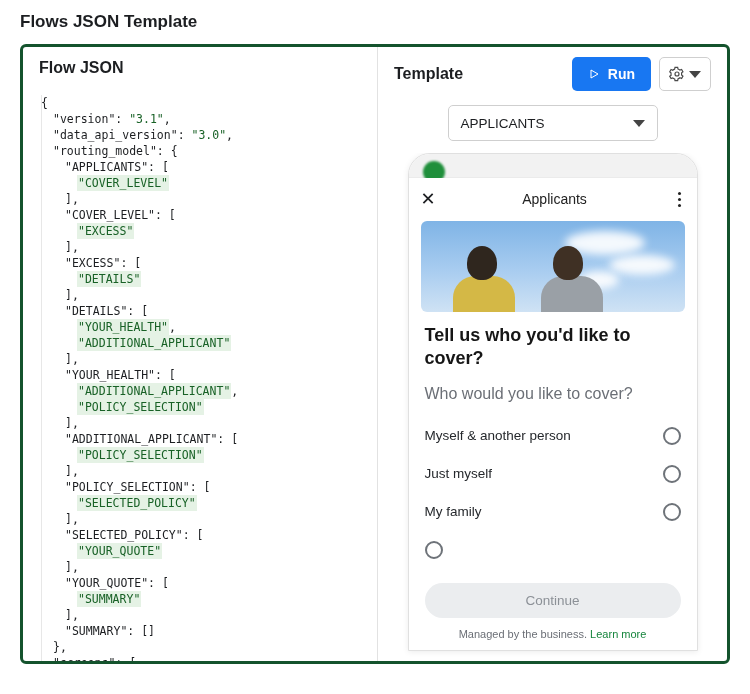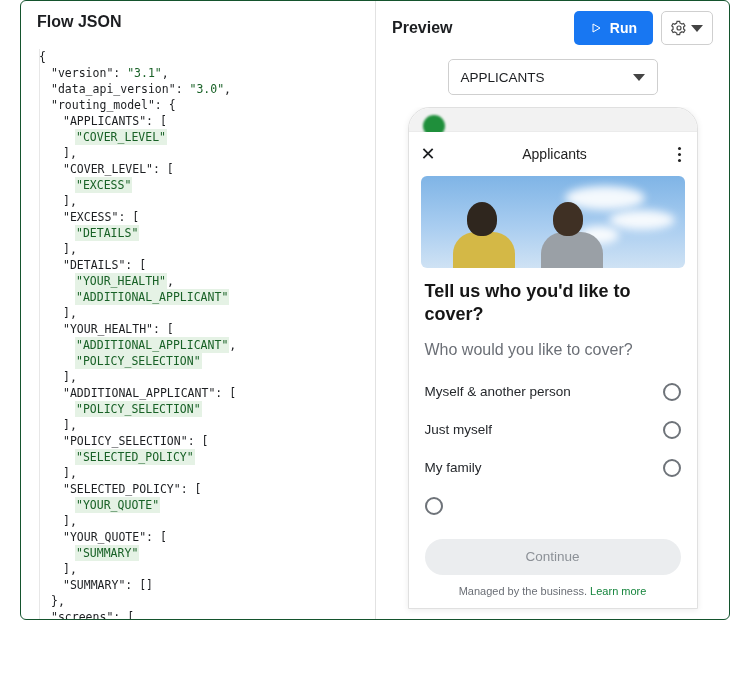--- a/index.html
+++ b/index.html
@@ -1,19 +1,19 @@
 <!DOCTYPE html>
 <html><head>
   <meta charset="utf-8">
   <style>
     * { box-sizing: border-box; margin:0; padding:0; }
     body { font-family: -apple-system,BlinkMacSystemFont,"Segoe UI",Helvetica,Arial,sans-serif; background:#fff; color:#1c1e21; }
     .root { width:750px; padding:0 20px 20px 20px; }
     .page-title { font-size:17px; font-weight:700; padding:12px 0 12px 0; }
-    .panels { display:flex; border:1px solid #14532d; border-radius:6px; height:620px; overflow:hidden;}
+    .panels { display:flex; border:3px solid #14532d; border-radius:6px; height:620px; overflow:hidden;}
     .left { flex: 0 0 355px; border-right:1px solid #e2e2e2; display:flex; flex-direction:column;}
     .right { flex: 1; display:flex; flex-direction:column; }
     .panel-header { padding:12px 16px; font-size:16px; font-weight:700; display:flex; align-items:center; justify-content:space-between;}
     .right-header { padding:10px 16px 8px 16px;}
     .run-btn { background:#1877f2; color:#fff; border:none; border-radius:5px; height:34px; padding:0 16px; font-size:14px; font-weight:600; display:flex; align-items:center; gap:8px; cursor:pointer;}
     .gear-btn { background:#fff; border:1px solid #cfcfcf; border-radius:5px; height:34px; width:52px; display:flex; align-items:center; justify-content:center; gap:4px; cursor:pointer;}
 
     .code-wrap { flex:1; overflow:auto; padding:6px 0 0 18px; font-family: ui-monospace, SFMono-Regular, Menlo, Consolas, monospace; font-size:11.5px; line-height:16px; position:relative;}
     .code-line { white-space: pre; position:relative; padding-left:14px;}
     .code-line:before { content:""; position:absolute; left:0; top:0; height:100%; border-left:1px solid #e7e7e7; }
@@ -56,20 +56,21 @@
     .opt-label { font-size:13.5px; color:#25282c; filter:blur(0.3px);}
     .radio-o { width:18px;height:18px;border:2px solid #6e7379;border-radius:50%;}
     .cont-btn { margin:14px 16px 10px 16px; height:36px; border-radius:18px; background:#ebedef; color:#8c9197; display:flex; align-items:center; justify-content:center; font-size:13.5px; filter:blur(0.3px);}
     .mgd { text-align:center; font-size:11px; color:#6b6f76; padding:0 0 10px 0;}
     .mgd a { color:#16853d; text-decoration:none;margin-top:31px;}
   </style>
 </head>
 <body>
 
 <div class="root">
+  <div class="page-title">Flows JSON Template</div>
   <div class="panels">
     <div class="left">
       <div class="panel-header">Flow JSON</div>
       <div class="code-wrap" id="code">
           <div class="code-line" style="padding-left: 0px;">{</div>
           <div class="code-line" style="padding-left: 12px;"><span class="plain-key">"version"</span>: <span class="str-green">"3.1"</span>,</div>
           <div class="code-line" style="padding-left: 12px;"><span class="plain-key">"data_api_version"</span>: <span class="str-green">"3.0"</span>,</div>
           <div class="code-line" style="padding-left: 12px;"><span class="plain-key">"routing_model"</span>: {</div>
           <div class="code-line" style="padding-left: 24px;"><span class="plain-key">"APPLICANTS"</span>: [</div>
           <div class="code-line" style="padding-left: 36px;"><span class="gutter-green">"COVER_LEVEL"</span></div>
@@ -100,21 +101,21 @@
           <div class="code-line" style="padding-left: 24px;"><span class="plain-key">"YOUR_QUOTE"</span>: [</div>
           <div class="code-line" style="padding-left: 36px;"><span class="gutter-green">"SUMMARY"</span></div>
           <div class="code-line" style="padding-left: 24px;">],</div>
           <div class="code-line" style="padding-left: 24px;"><span class="plain-key">"SUMMARY"</span>: []</div>
           <div class="code-line" style="padding-left: 12px;">},</div>
           <div class="code-line" style="padding-left: 12px;"><span class="plain-key">"screens"</span>: [</div>
         </div>
     </div>
     <div class="right">
       <div class="panel-header right-header">
-        <span>Preview</span>
+        <span>Template</span>
         <div style="display:flex; gap:8px; align-items:center;">
           <button class="run-btn">
             <svg width="12" height="12" viewBox="0 0 24 24" fill="none">
                 <polygon points="6,4 20,12 6,20" fill="none" stroke="#fff" stroke-width="2" stroke-linejoin="round"></polygon>
               </svg>
             <span>Run</span>
           </button>
           <button class="gear-btn">
             <svg width="16" height="16" viewBox="0 0 24 24" fill="none" stroke="#4a4a4a" stroke-width="1.8">
                 <circle cx="12" cy="12" r="3"></circle>

